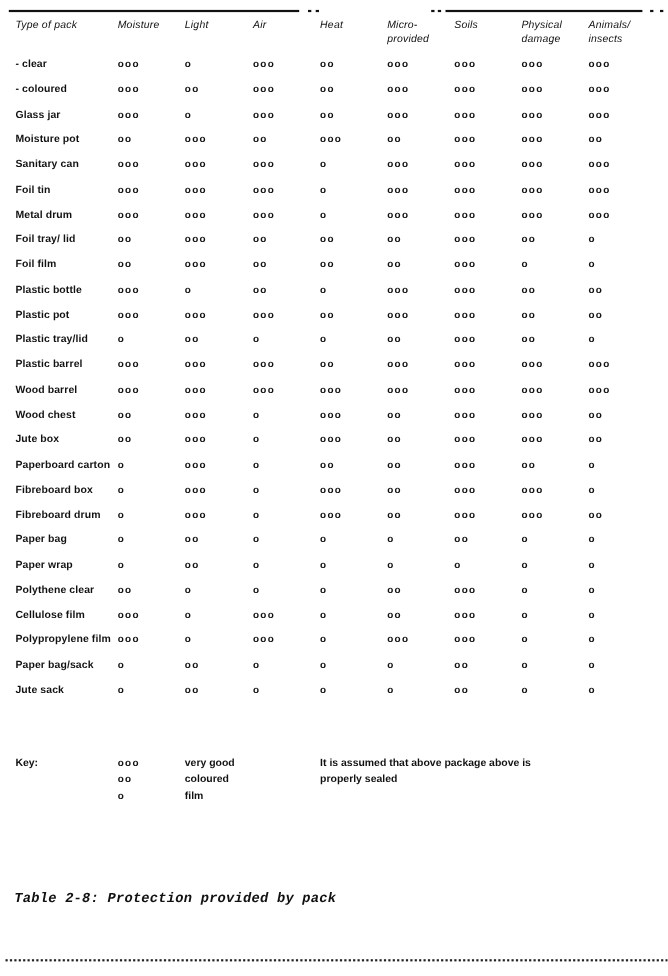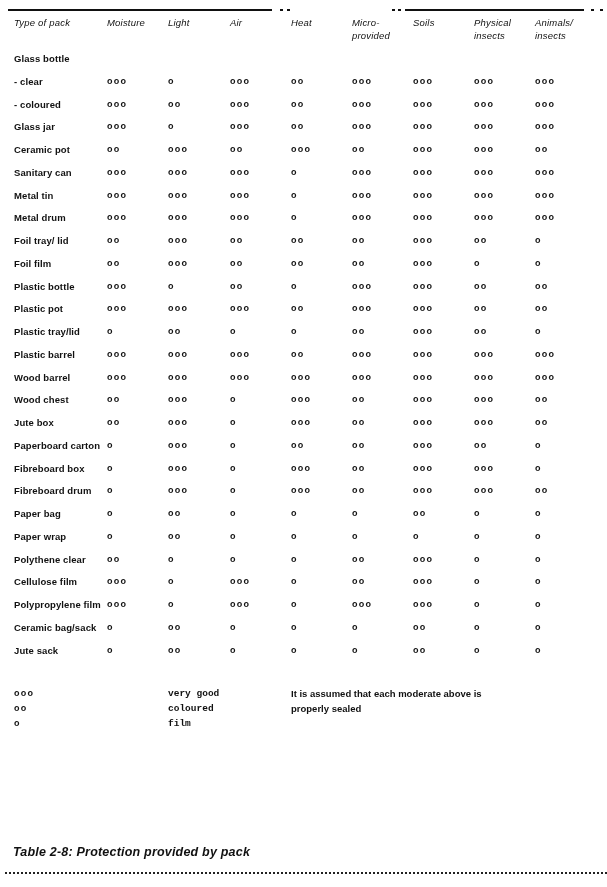--- a/index.html
+++ b/index.html
@@ -59,30 +59,30 @@
   .key-row {
     position: absolute;
     top: 686px;
     left: 0;
     width: 607px;
     font-size: 9.5px;
     font-weight: 700;
     line-height: 15px;
   }
   .key-symbols div { letter-spacing: 1.2px; font-size: 9px; }
-  .key-meanings { grid-column: 3 / 5; font-family: Liberation Mono, monospace; }
+  .key-meanings { grid-column: 3 / 5; }
   .key-note {
     grid-column: 5 / 10;
     white-space: pre-line;
   }
   .caption {
     position: absolute;
     left: 13px;
-    top: 845px;
-    font-family: Liberation Sans, sans-serif;
+    top: 810px;
+    font-family: Liberation Mono, monospace;
     font-style: italic;
     font-weight: 700;
     font-size: 12.5px;
     letter-spacing: 0.2px;
   }
   .bottom-rule {
     position: absolute;
     left: 5px;
     right: 0;
     top: 872px;
@@ -109,29 +109,26 @@
     <div class="grid-row">
       <div class="hdr">Type of pack</div>
       <div class="hdr">Moisture</div>
       <div class="hdr">Light</div>
       <div class="hdr">Air</div>
       <div class="hdr">Heat</div>
       <div class="hdr">Micro-
 provided</div>
       <div class="hdr">Soils</div>
       <div class="hdr">Physical
-insects</div>
+damage</div>
       <div class="hdr">Animals/
 insects</div>
     </div>
     <div id="rows">
         <div class="grid-row data-row">
-          <div class="row-label">Glass bottle</div>
-        </div>
-        <div class="grid-row data-row">
           <div class="row-label">- clear</div>
           <div class="cell">ooo</div>
           <div class="cell">o</div>
           <div class="cell">ooo</div>
           <div class="cell">oo</div>
           <div class="cell">ooo</div>
           <div class="cell">ooo</div>
           <div class="cell">ooo</div>
           <div class="cell">ooo</div>
         </div>
@@ -151,21 +148,21 @@
           <div class="cell">ooo</div>
           <div class="cell">o</div>
           <div class="cell">ooo</div>
           <div class="cell">oo</div>
           <div class="cell">ooo</div>
           <div class="cell">ooo</div>
           <div class="cell">ooo</div>
           <div class="cell">ooo</div>
         </div>
         <div class="grid-row data-row">
-          <div class="row-label">Ceramic pot</div>
+          <div class="row-label">Moisture pot</div>
           <div class="cell">oo</div>
           <div class="cell">ooo</div>
           <div class="cell">oo</div>
           <div class="cell">ooo</div>
           <div class="cell">oo</div>
           <div class="cell">ooo</div>
           <div class="cell">ooo</div>
           <div class="cell">oo</div>
         </div>
         <div class="grid-row data-row">
@@ -173,21 +170,21 @@
           <div class="cell">ooo</div>
           <div class="cell">ooo</div>
           <div class="cell">ooo</div>
           <div class="cell">o</div>
           <div class="cell">ooo</div>
           <div class="cell">ooo</div>
           <div class="cell">ooo</div>
           <div class="cell">ooo</div>
         </div>
         <div class="grid-row data-row">
-          <div class="row-label">Metal tin</div>
+          <div class="row-label">Foil tin</div>
           <div class="cell">ooo</div>
           <div class="cell">ooo</div>
           <div class="cell">ooo</div>
           <div class="cell">o</div>
           <div class="cell">ooo</div>
           <div class="cell">ooo</div>
           <div class="cell">ooo</div>
           <div class="cell">ooo</div>
         </div>
         <div class="grid-row data-row">
@@ -382,21 +379,21 @@
           <div class="cell">ooo</div>
           <div class="cell">o</div>
           <div class="cell">ooo</div>
           <div class="cell">o</div>
           <div class="cell">ooo</div>
           <div class="cell">ooo</div>
           <div class="cell">o</div>
           <div class="cell">o</div>
         </div>
         <div class="grid-row data-row">
-          <div class="row-label">Ceramic bag/sack</div>
+          <div class="row-label">Paper bag/sack</div>
           <div class="cell">o</div>
           <div class="cell">oo</div>
           <div class="cell">o</div>
           <div class="cell">o</div>
           <div class="cell">o</div>
           <div class="cell">oo</div>
           <div class="cell">o</div>
           <div class="cell">o</div>
         </div>
         <div class="grid-row data-row">
@@ -407,31 +404,32 @@
           <div class="cell">o</div>
           <div class="cell">o</div>
           <div class="cell">oo</div>
           <div class="cell">o</div>
           <div class="cell">o</div>
         </div>
       </div>
   </div>
 
   <div class="grid-row key-row">
+    <div>Key:</div>
     <div class="key-symbols">
       <div>ooo</div>
       <div>oo</div>
       <div>o</div>
     </div>
     <div class="key-meanings">
       <div>very good</div>
       <div>coloured</div>
       <div>film</div>
     </div>
-    <div class="key-note">It is assumed that each moderate above is
+    <div class="key-note">It is assumed that above package above is
 properly sealed</div>
   </div>
 
   <div class="caption">Table 2-8: Protection provided by pack</div>
 
   <div class="bottom-rule"></div>
 
 </div>
 
 </body></html>

